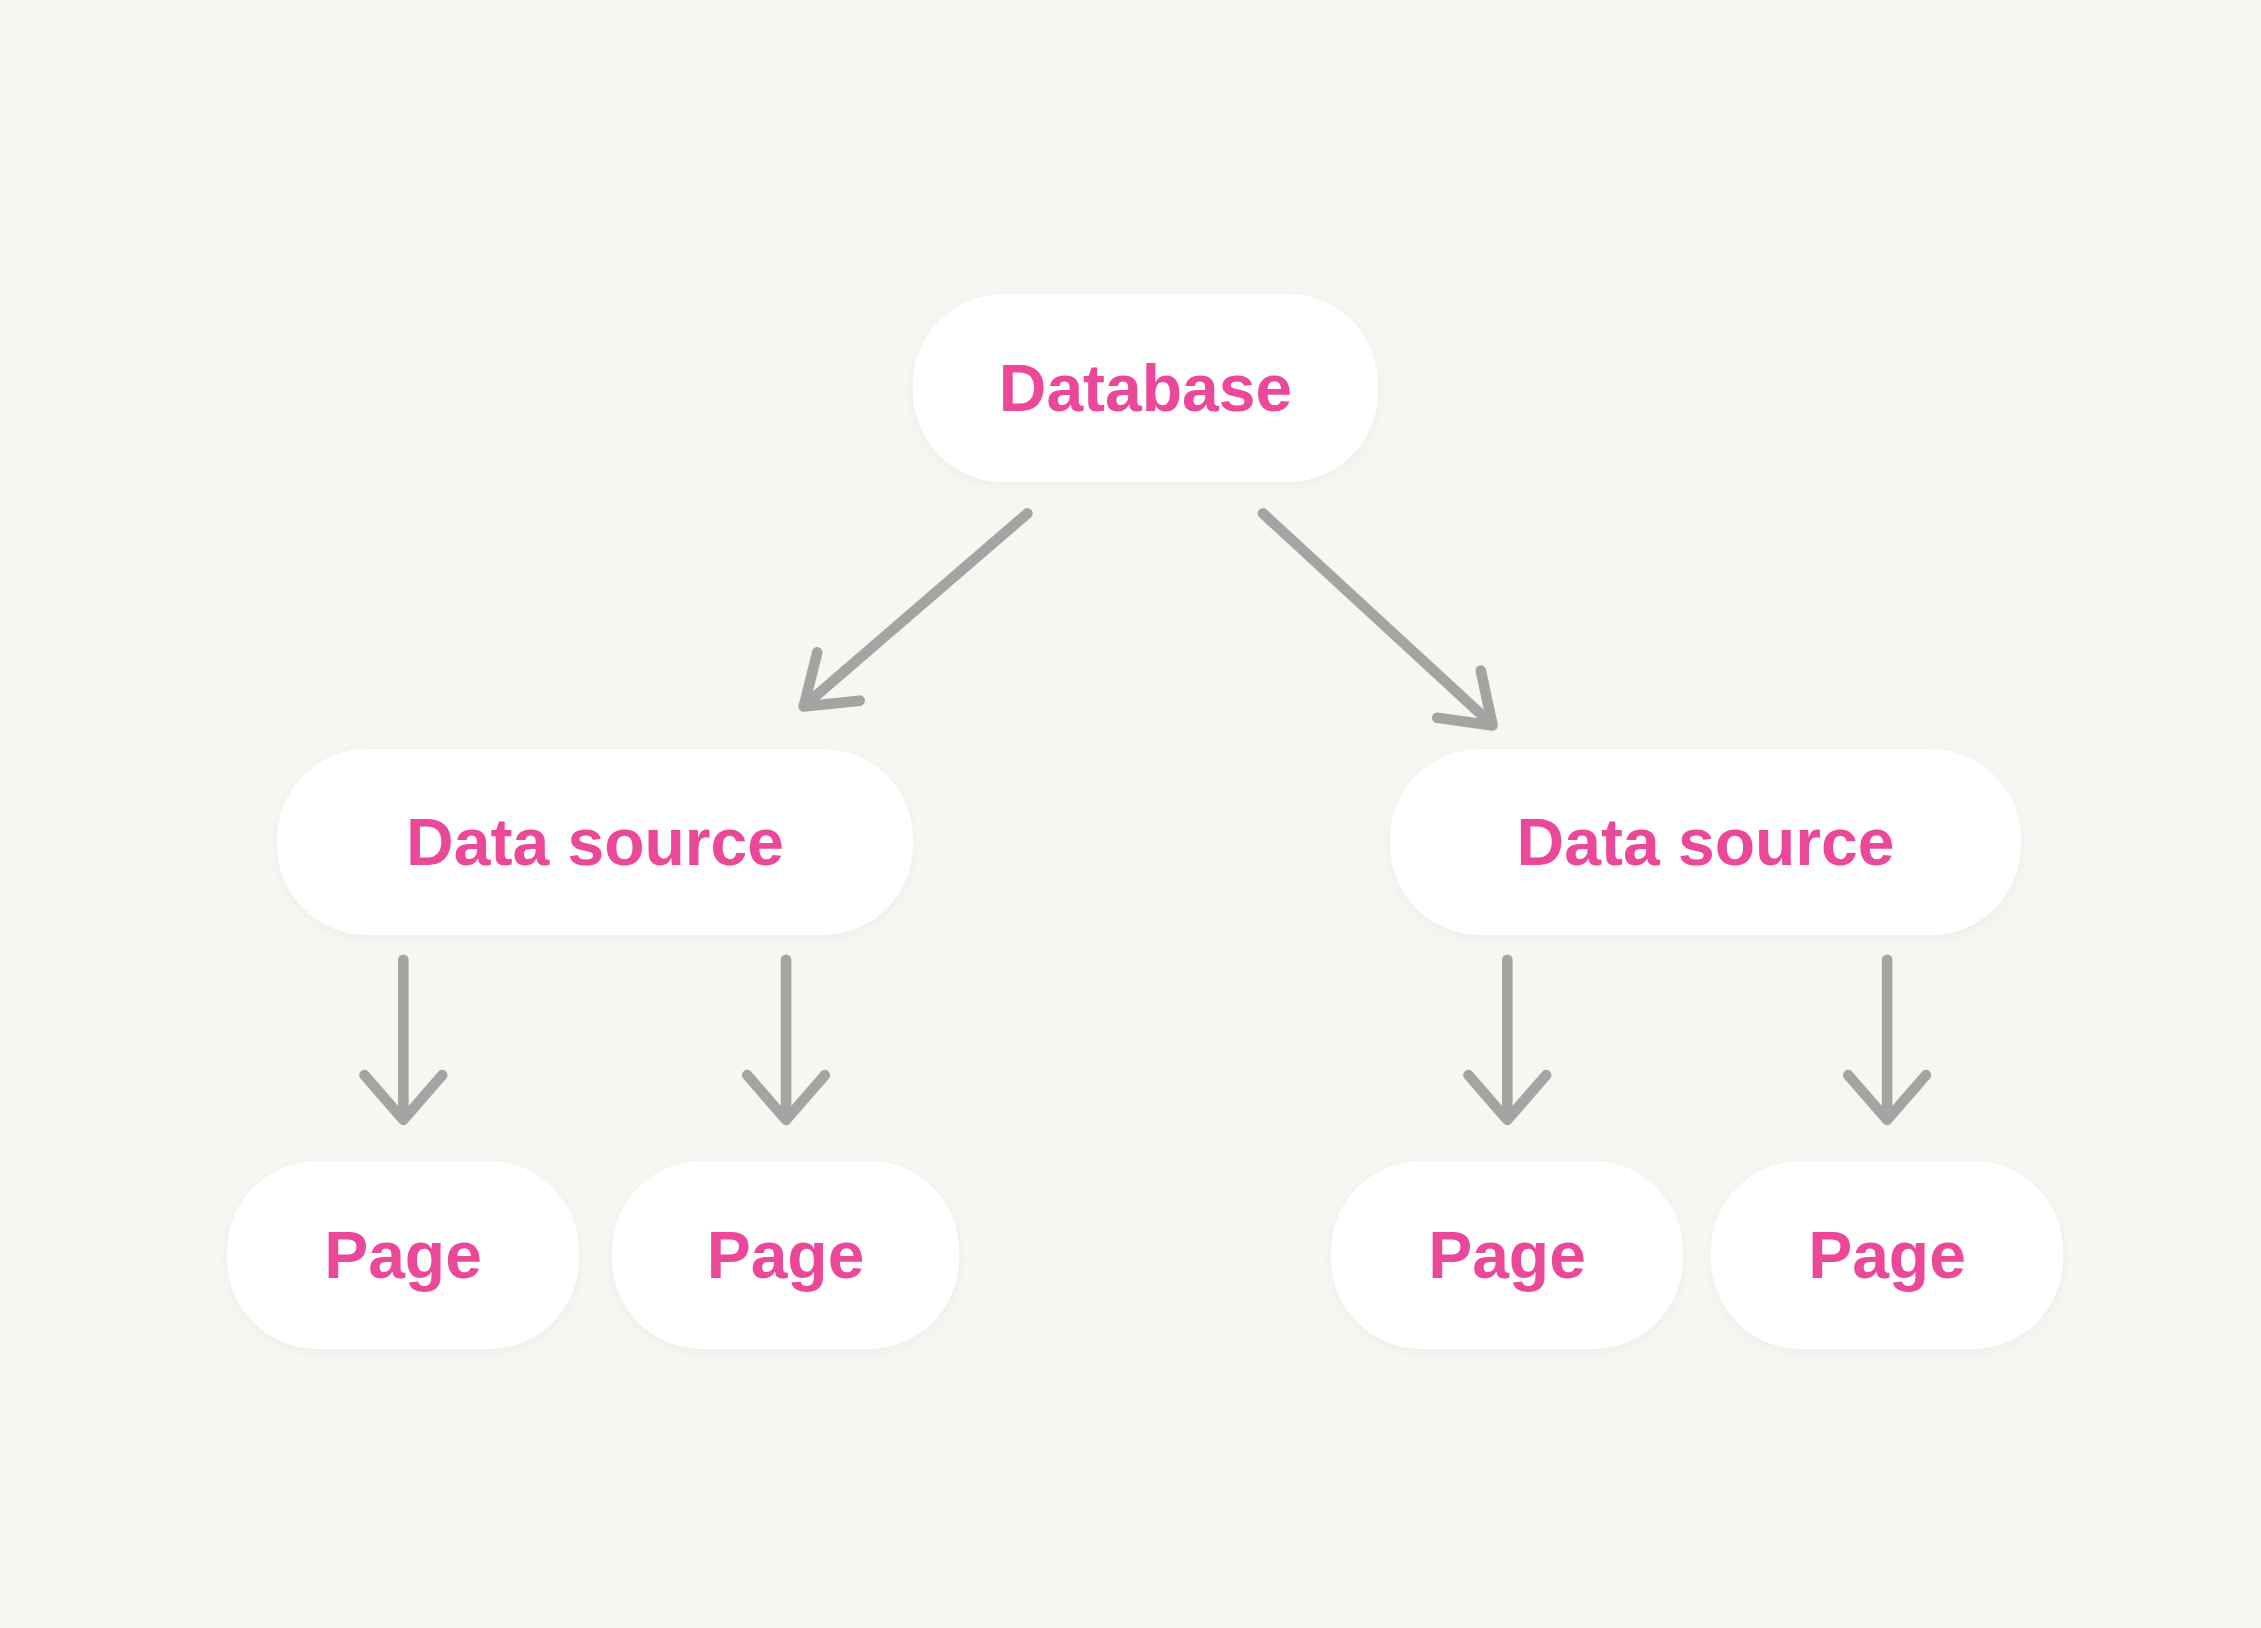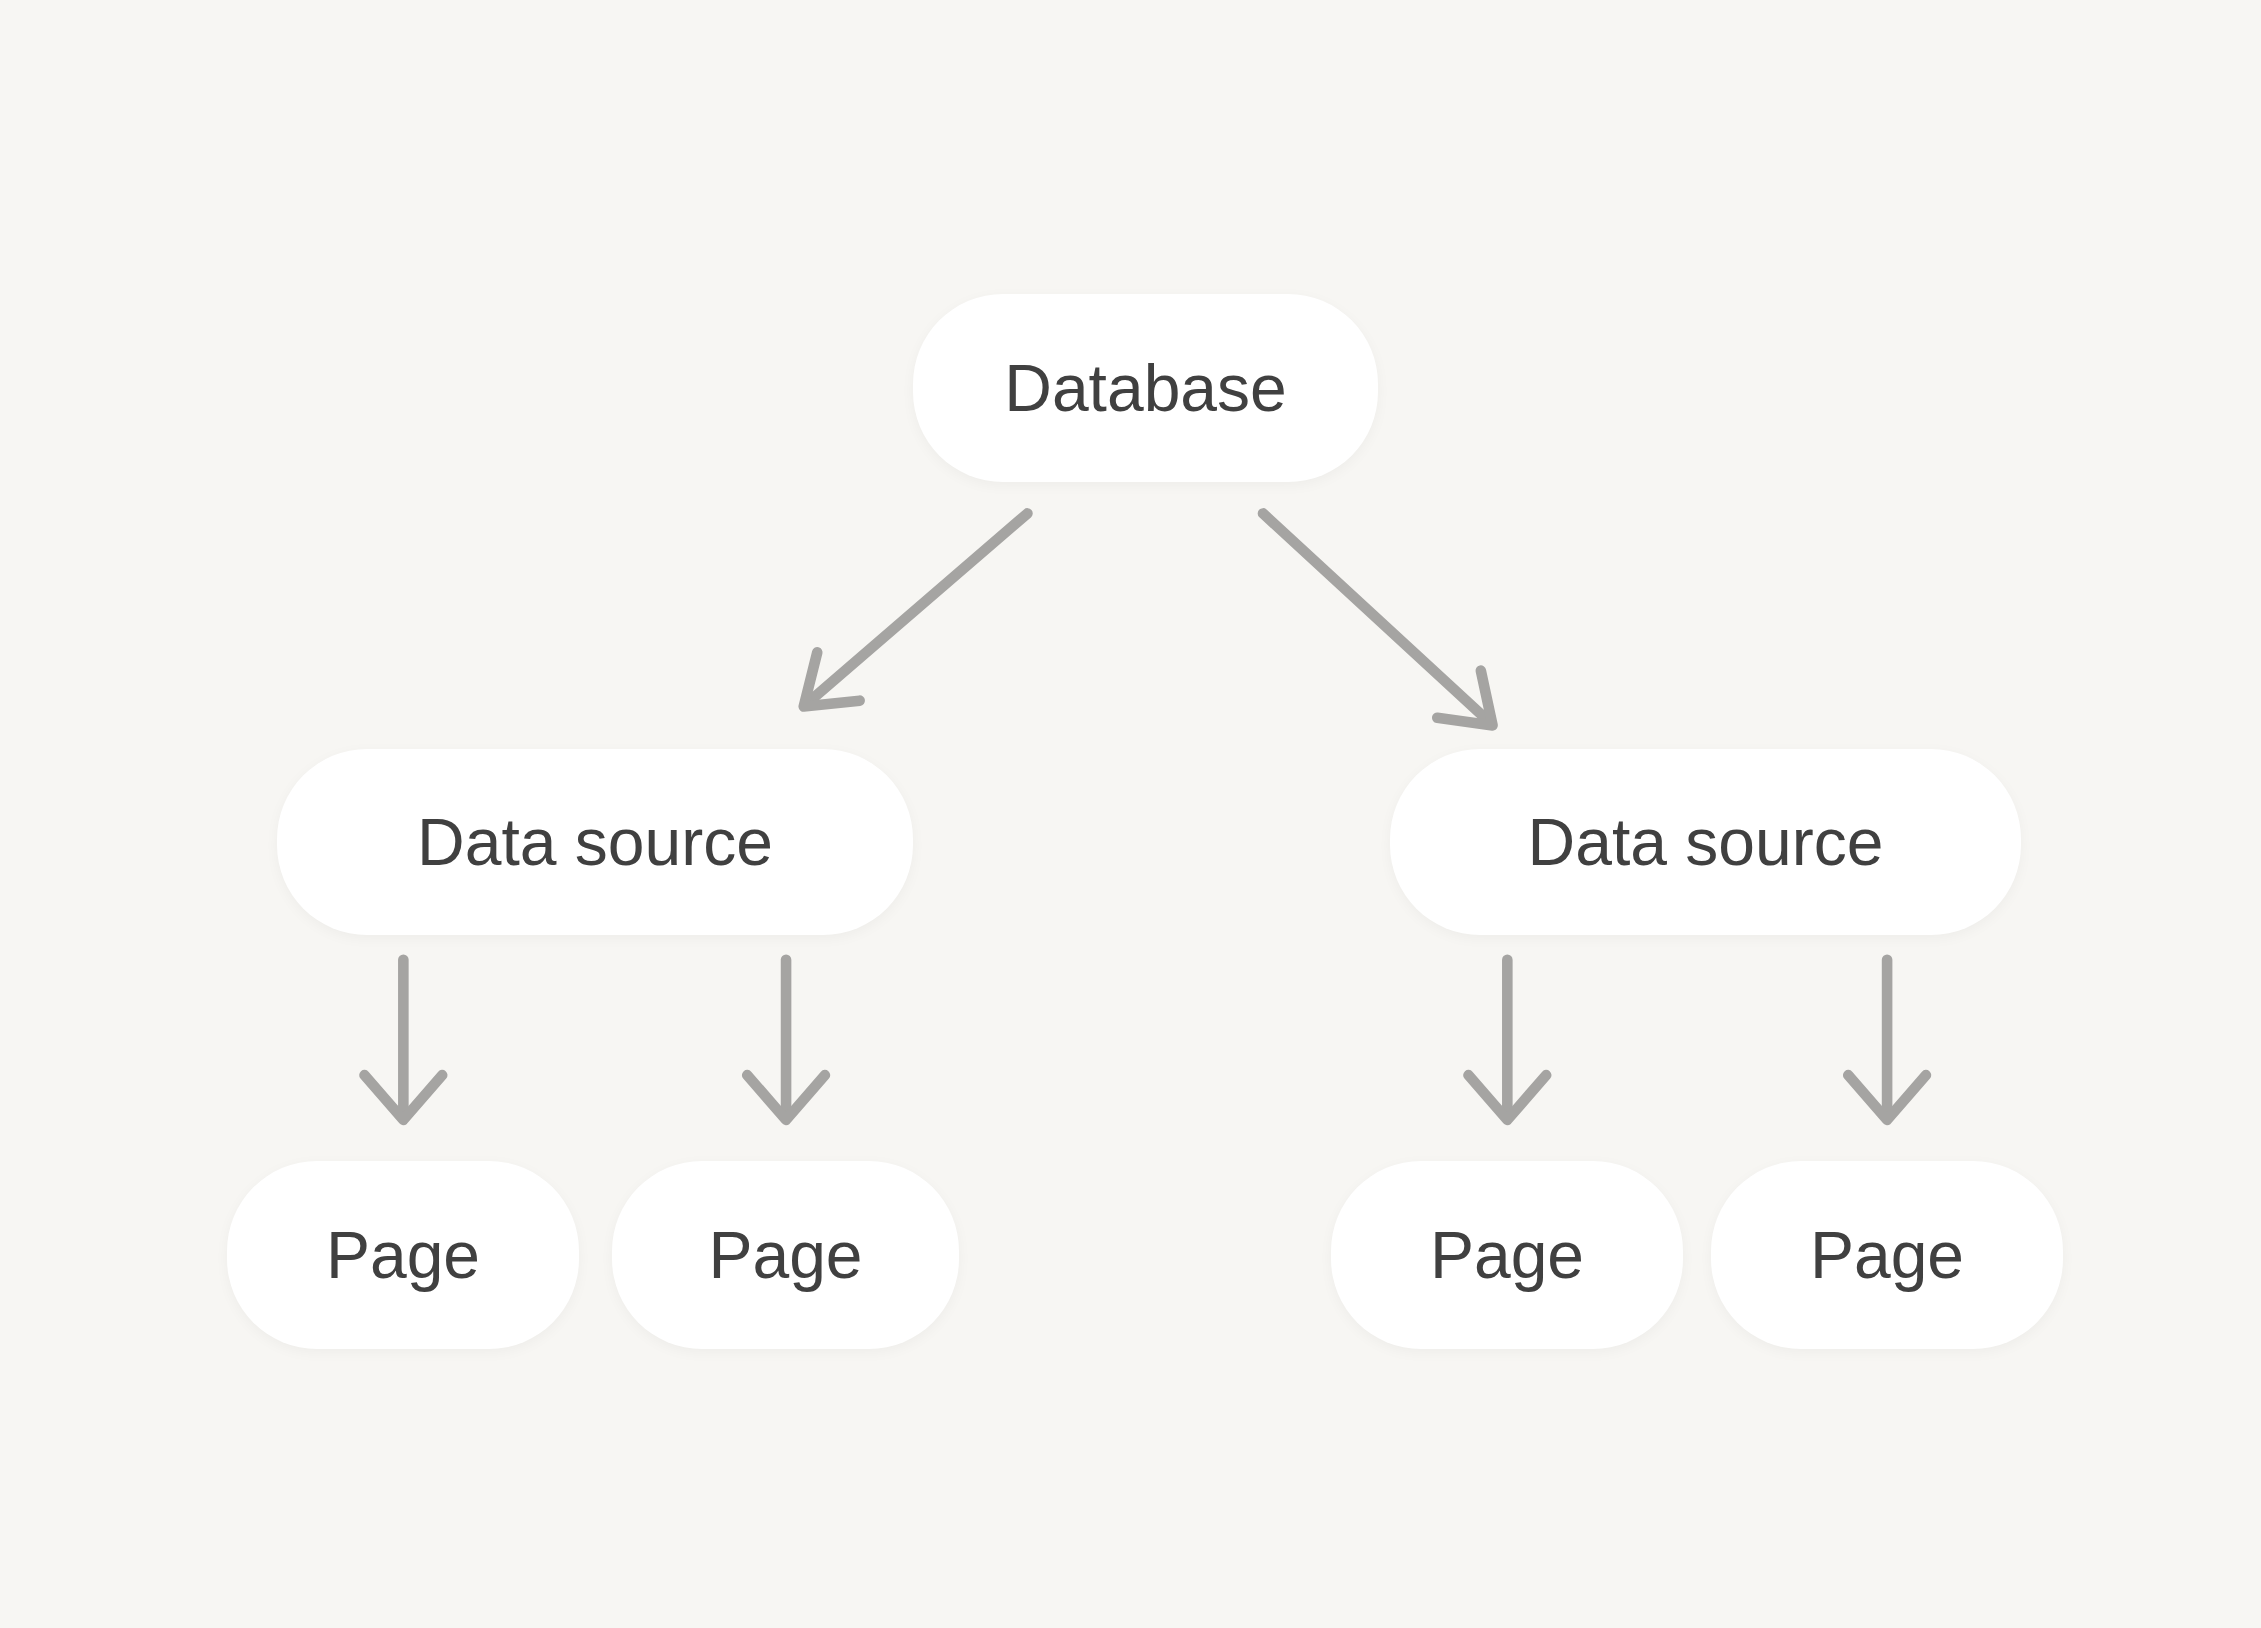--- a/index.html
+++ b/index.html
@@ -30,22 +30,22 @@
   .node {
     position: absolute;
     display: flex;
     align-items: center;
     justify-content: center;
     background: #FFFFFF;
     border-radius: 90px;
     box-shadow: 0 3.5px 14px rgba(15,15,15,0.04);
   }
   .node-label {
-    color: #404040;
-    font-weight: 400;
+    color: #ec4899;
+    font-weight: 700;
     font-size: 66px;
     line-height: 1;
     white-space: nowrap;
   }
   .node-database     { left: 913px; top: 294px;  width: 465px;  height: 188px; }
   .node-ds-left      { left: 277px;  top: 749px; width: 636px; height: 186px; }
   .node-ds-right     { left: 1390px; top: 749px; width: 631px; height: 186px; }
   .node-page-1       { left: 227px;  top: 1161px; width: 352px;  height: 188px; }
   .node-page-2       { left: 612px; top: 1161px; width: 347px;  height: 188px; }
   .node-page-3       { left: 1331px; top: 1161px; width: 352px;  height: 188px; }

